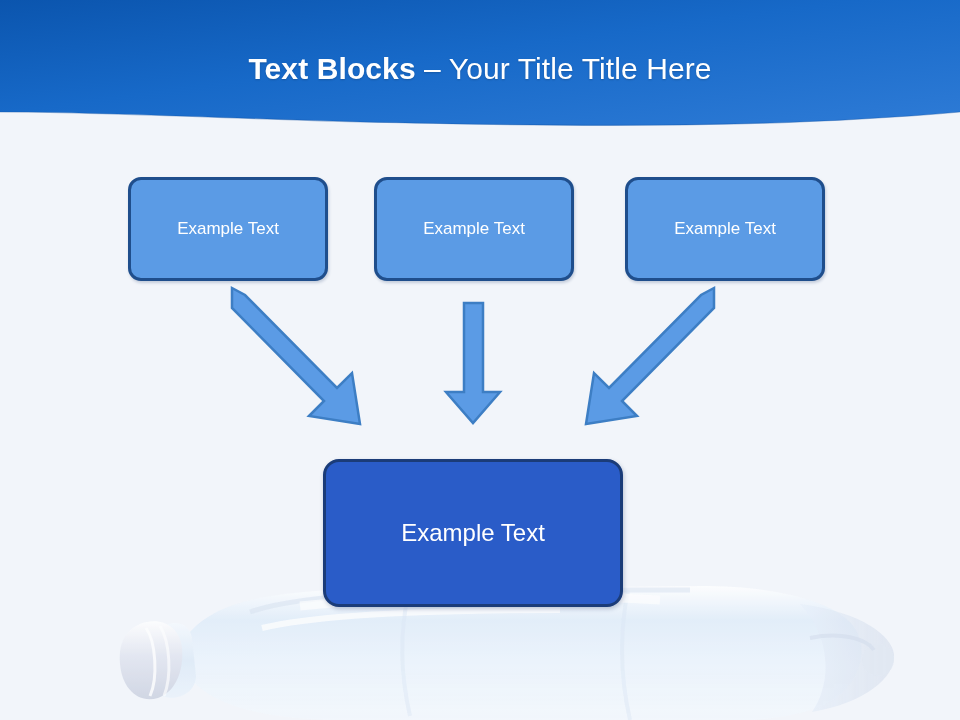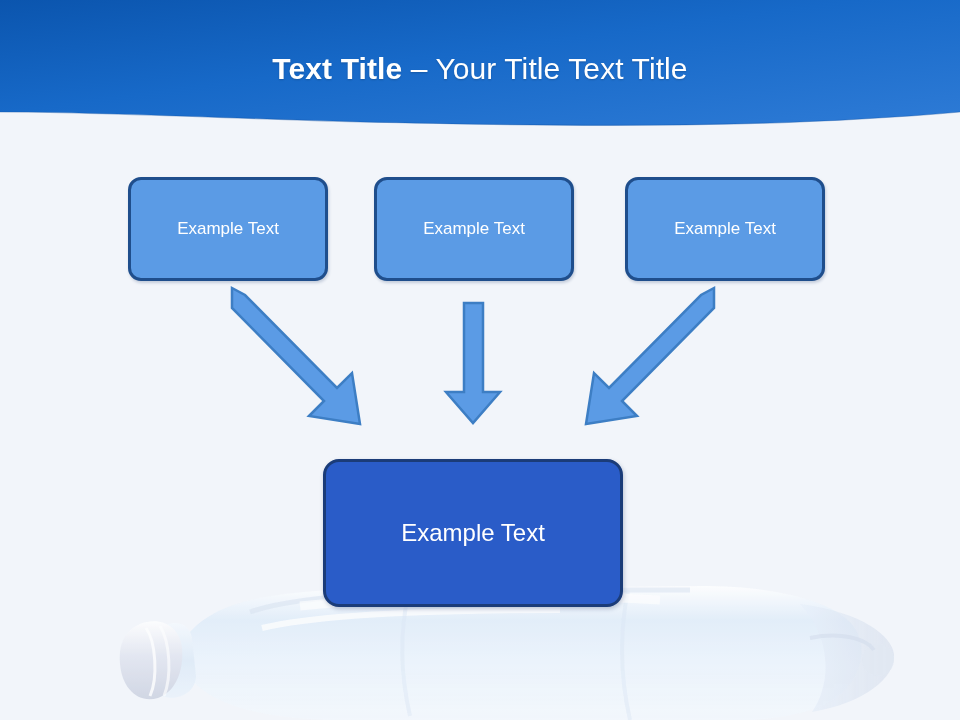--- a/index.html
+++ b/index.html
@@ -183,21 +183,21 @@
           <stop offset="100%" stop-color="#2E7BD6"></stop>
         </linearGradient>
       </defs>
       <path d="M0,0 L960,0 L960,112 C 760,130 540,126 360,122
                C 220,118 96,112 0,112 Z" fill="url(#hdrGrad)"></path>
       <path d="M0,112 C 96,112 220,118 360,122 C 540,126 760,130 960,112" fill="none" stroke="#0d4e9e" stroke-width="1.2" opacity="0.35"></path>
     </svg>
   </div>
 
   <div class="title">
-    <span class="t-bold">Text Title</span><span class="t-light"> – </span><span class="t-light">Your Title Text Title</span>
+    <span class="t-bold">Text Blocks</span><span class="t-light"> – </span><span class="t-light">Your Title Title Here</span>
   </div>
 
   <svg class="arrows" viewBox="0 0 960 720">
 
     <polygon class="arrow-shape" points="232,288 245,295 337,388 352,373 360,424 309,416 324,401 232,308"></polygon>
 
     <polygon class="arrow-shape" points="464,303 483,303 483,392 500,392 473,423 446,392 464,392"></polygon>
 
     <polygon class="arrow-shape" points="714,288 714,308 622,401 637,416 586,424 594,373 609,388 701,295"></polygon>
   </svg>

